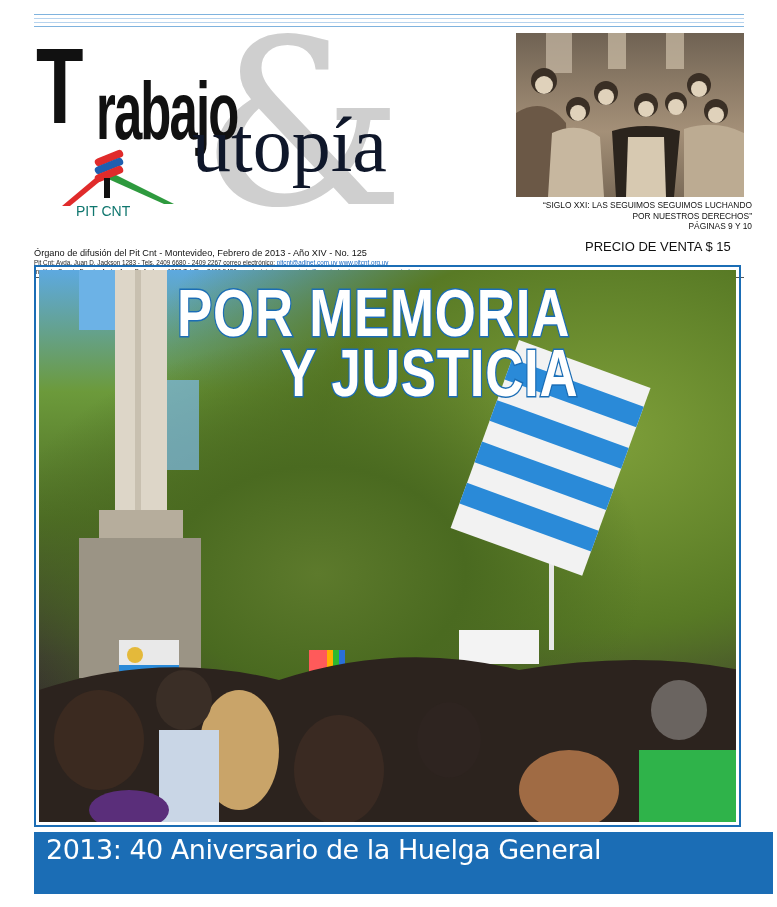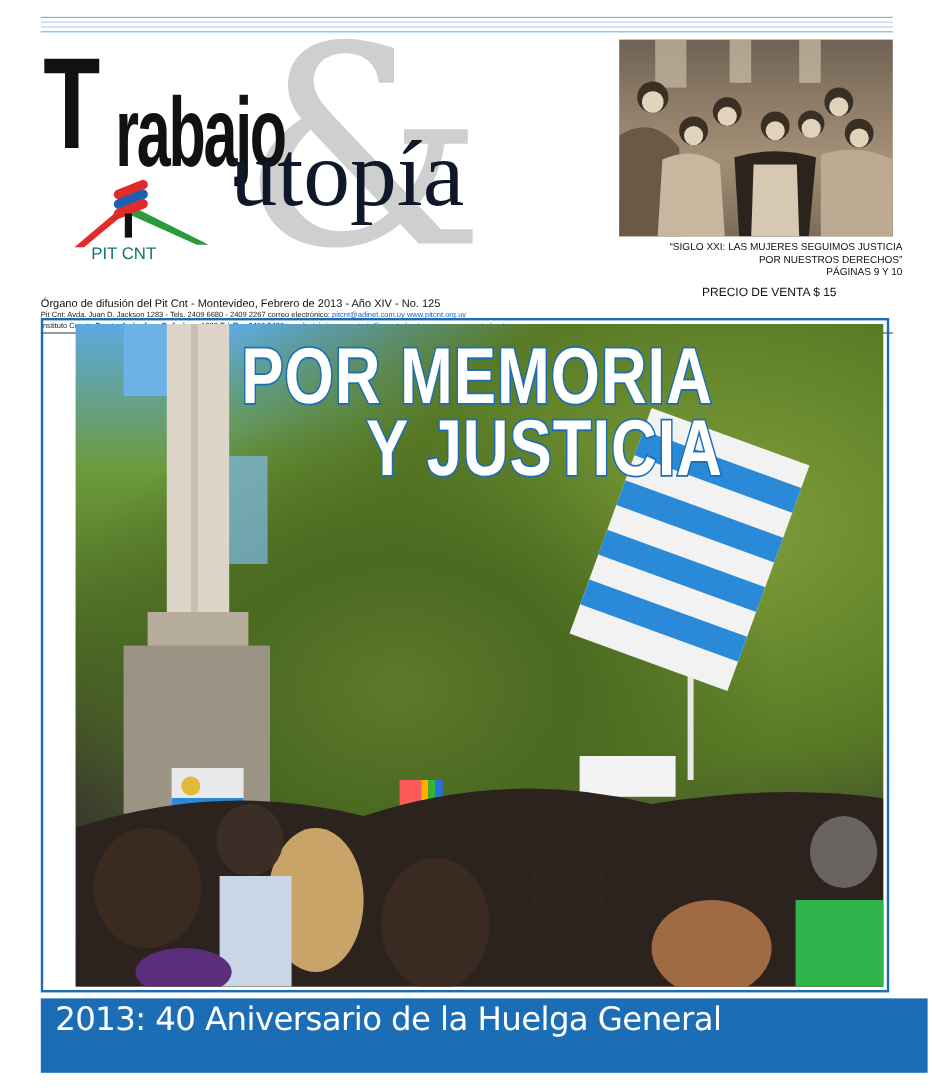--- a/index.html
+++ b/index.html
@@ -17,28 +17,28 @@
   .logo-label{position:absolute;left:76px;top:203px;font-size:14px;color:#0f766e;}
 
   .masthead-info{position:absolute;left:34px;top:224px;width:520px;}
   .masthead-info .line1{font-size:9.2px;color:#111;white-space:nowrap;margin-top:24px;}
   .masthead-info .line2,.masthead-info .line3{font-size:6.3px;color:#222;white-space:nowrap;line-height:9px;}
   .masthead-info a{color:#1565c0;text-decoration:none;}
   .masthead-info .hr{height:1px;background:#555;width:710px;margin-top:1px;}
 
   .sidephoto{position:absolute;left:516px;top:33px;width:228px;height:164px;overflow:hidden;background:linear-gradient(180deg,#6f6253 0%,#8b7a66 30%,#a49078 60%,#7b6b58 100%);}
   .caption{position:absolute;left:516px;top:200px;width:236px;text-align:right;font-size:8.4px;color:#111;line-height:10.5px;}
-  .price{position:absolute;left:585px;top:239px;font-size:10px;color:#111;}
+  .price{position:absolute;left:585px;top:239px;font-size:13px;color:#111;}
 
   .hero{position:absolute;left:34px;top:265px;width:707px;height:562px;border:2px solid #1b6db5;box-sizing:border-box;overflow:hidden;}
   .hero-inner{position:absolute;left:3px;top:3px;right:3px;bottom:3px;overflow:hidden;
     background:
       radial-gradient(ellipse at 40% 55%,#5d7a2c 0%,#4a6a20 25%,transparent 55%),
       radial-gradient(ellipse at 80% 30%,#7fa03a 0%,#587a25 35%,transparent 60%),
-      linear-gradient(180deg,#5da9e0 0%,#6c9a3b 22%,#4e6d25 45%,#3c3a30 70%,#2a2520 100%); margin-left: 24px;}
+      linear-gradient(180deg,#5da9e0 0%,#6c9a3b 22%,#4e6d25 45%,#3c3a30 70%,#2a2520 100%);}
   .hero-title{position:absolute;font-family:"Liberation Sans",sans-serif;font-weight:bold;color:#fff;line-height:1;-webkit-text-stroke:3px #1b6db5;paint-order:stroke fill;transform:scaleX(0.8);transform-origin:left top;letter-spacing:1px;}
   .hero-title.t1{left:138px;top:10px;font-size:66px;}
   .hero-title.t2{left:242px;top:70px;font-size:66px;}
 
   .banner{position:absolute;left:34px;top:832px;width:707px;height:62px;background:#1b6db5;color:#fff;font-family:"DejaVu Sans",sans-serif;padding-left:32px;}
   .banner .b1{position:absolute;left:12px;top:4px;font-size:27px;line-height:1;letter-spacing:-0.5px;white-space:nowrap;}
   .banner .b2{position:absolute;left:18px;top:33px;font-size:27px;line-height:1;letter-spacing:-0.5px;white-space:nowrap;}
 </style>
 </head>
 <body>
@@ -96,21 +96,21 @@
         <circle cx="200" cy="82" r="8"></circle>
     </g>
     <path d="M0 80 Q28 62 50 90 L52 164 L0 164Z" fill="#6b5846"></path>
     <path d="M36 100 Q62 88 84 104 L88 164 L32 164Z" fill="#c7b79f"></path>
     <path d="M96 98 Q130 88 164 98 L158 164 L100 164Z" fill="#2b241d"></path>
     <path d="M112 104 L148 104 L150 164 L110 164Z" fill="#d7c9b1"></path>
     <path d="M168 96 Q200 86 228 100 L228 164 L168 164Z" fill="#bcab92"></path>
   </svg>
 </div>
 <div class="caption">
-  <div>“SIGLO XXI: LAS MUJERES SEGUIMOS JUSTICIA</div>
+  <div>“SIGLO XXI: LAS SEGUIMOS SEGUIMOS LUCHANDO</div>
   <div>POR NUESTROS DERECHOS”</div>
   <div>PÁGINAS 9 Y 10</div>
 </div>
 <div class="price">PRECIO DE VENTA $ 15</div>
 
 <div class="hero">
   <div class="hero-inner">
     <svg width="701" height="556" viewBox="0 0 701 556" style="position:absolute;left:0;top:0">
 
       <rect x="40" y="0" width="40" height="60" fill="#6cb2e6"></rect>

